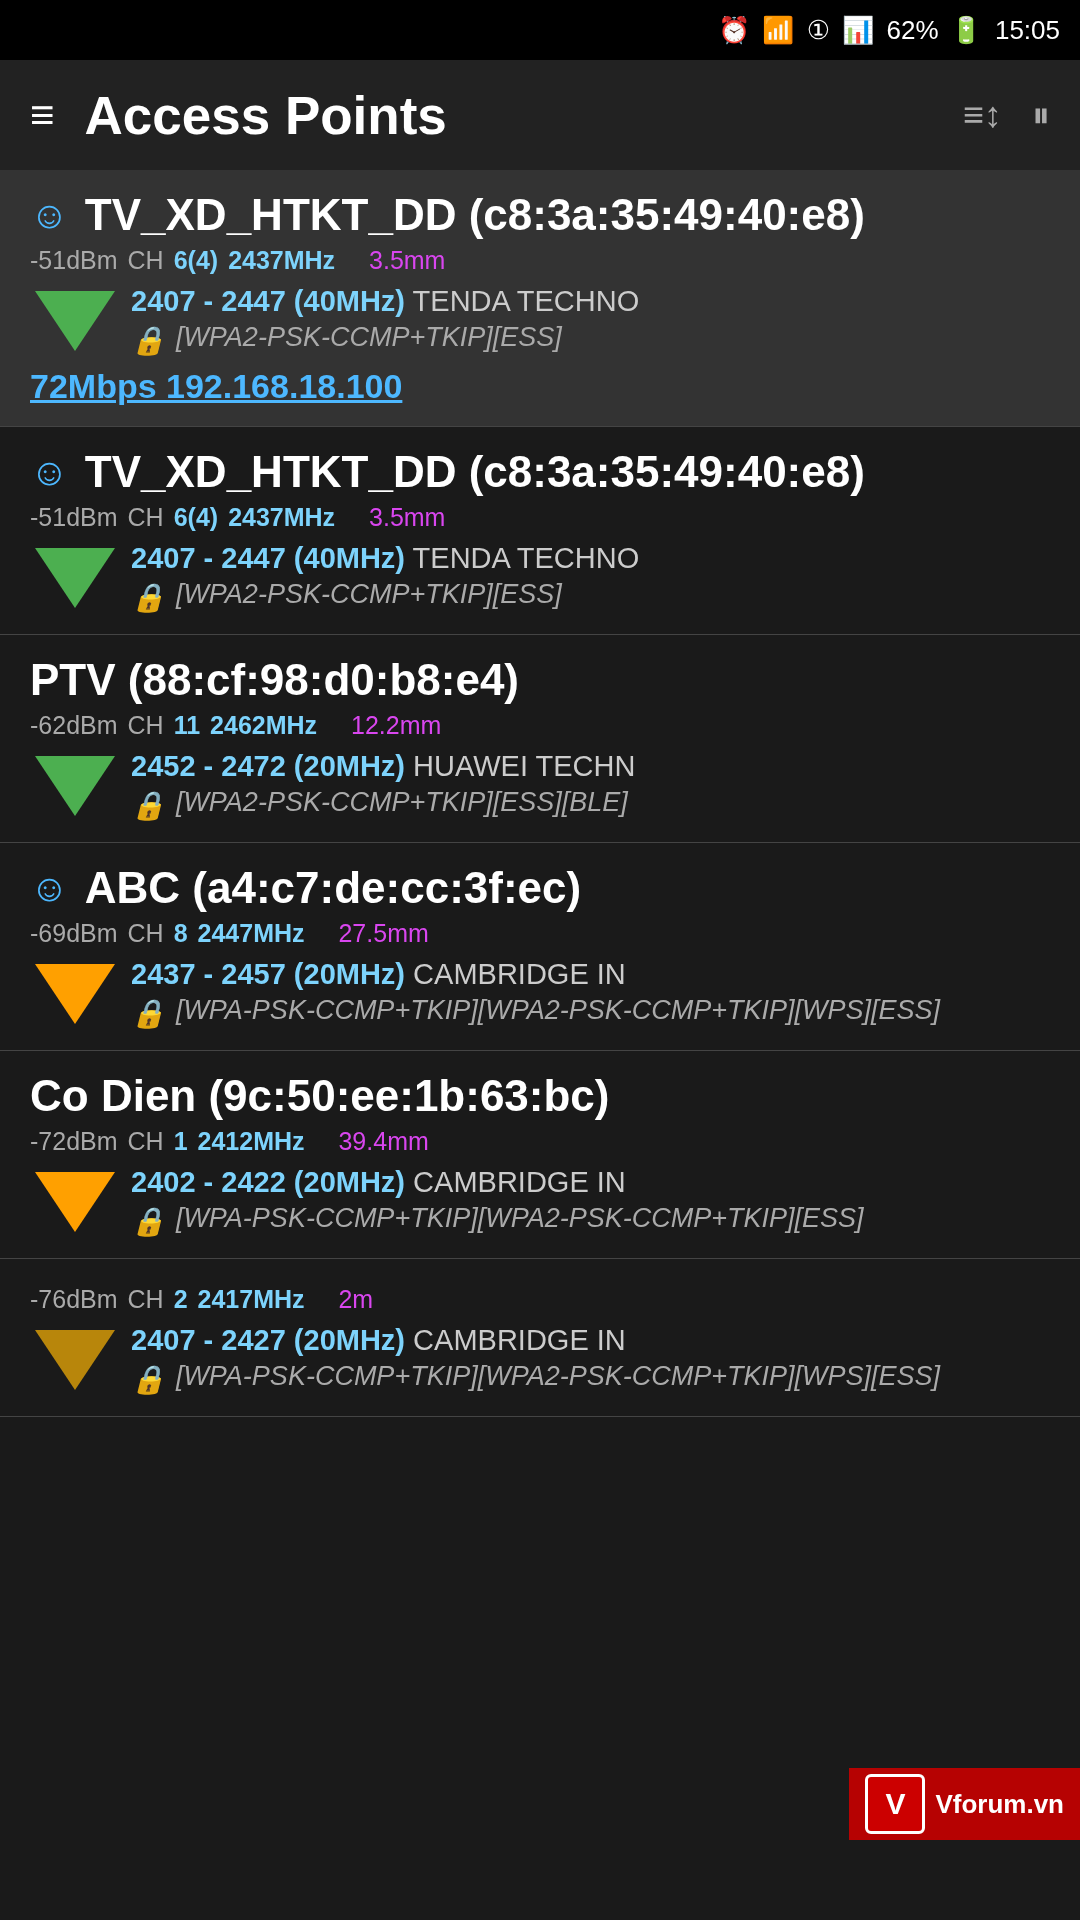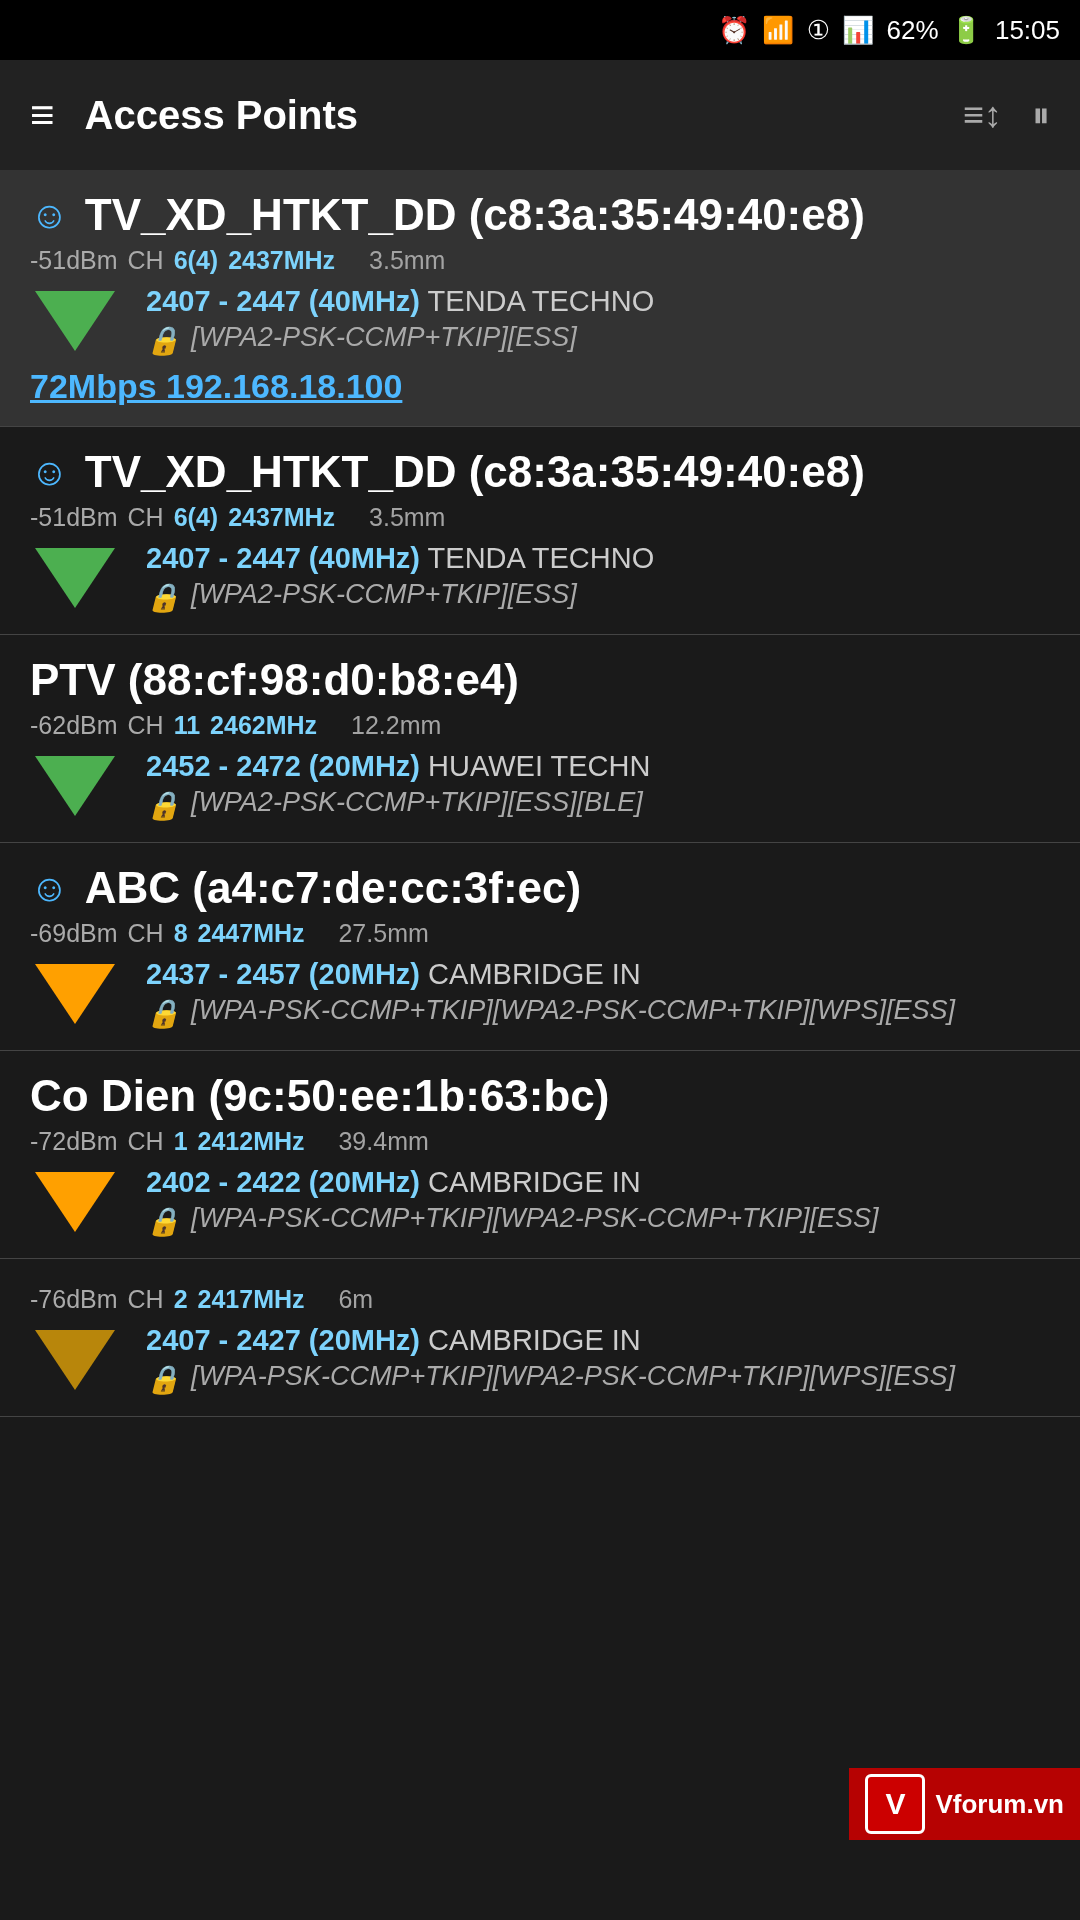--- a/index.html
+++ b/index.html
@@ -37,21 +37,21 @@
       padding: 0 30px;
       gap: 30px;
     }
     .header-menu {
       font-size: 42px;
       color: #fff;
       cursor: pointer;
     }
     .header-title {
       flex: 1;
-      font-size: 40px;
+      font-size: 53px;
       font-weight: bold;
       color: #fff;
     }
     .header-icons {
       display: flex;
       gap: 30px;
       align-items: center;
     }
     .header-icon {
       color: #aaa;
@@ -96,26 +96,26 @@
     .ap-meta {
       font-size: 25px;
       margin: 6px 0;
       display: flex;
       gap: 10px;
       align-items: center;
     }
 
     .meta-gray { color: #aaa; }
     .meta-blue { color: #7dd3fc; font-weight: bold; }
-    .meta-cyan { color: #a3a3a3; }
+    .meta-cyan { color: #d946ef; }
 
     .ap-body {
       display: flex;
       align-items: flex-start;
-      gap: 26px;
+      gap: 11px;
       margin-top: 10px;
     }
 
     .wifi-icon {
       flex-shrink: 0;
       width: 90px;
       display: flex;
       justify-content: center;
       padding-top: 6px;
     }
@@ -378,21 +378,21 @@
         </div>
       </div>
     </div>
 
   </div>
     <div class="ap-item">
     <div class="ap-meta">
       <span class="meta-gray">-76dBm</span>
       <span class="meta-gray">CH</span> <span class="meta-blue">2</span>
       <span class="meta-blue">2417MHz</span>
-      &nbsp;&nbsp;<span class="meta-cyan">6m</span>
+      &nbsp;&nbsp;<span class="meta-cyan">2m</span>
     </div>
     <div class="ap-body">
       <div class="wifi-icon">
         <div class="wifi-low"></div>
       </div>
       <div class="ap-details">
         <div class="ap-freq-vendor">
           <span class="meta-blue">2407 - 2427 (20MHz)</span>
           <span class="ap-vendor-name"> CAMBRIDGE IN</span>
         </div>

